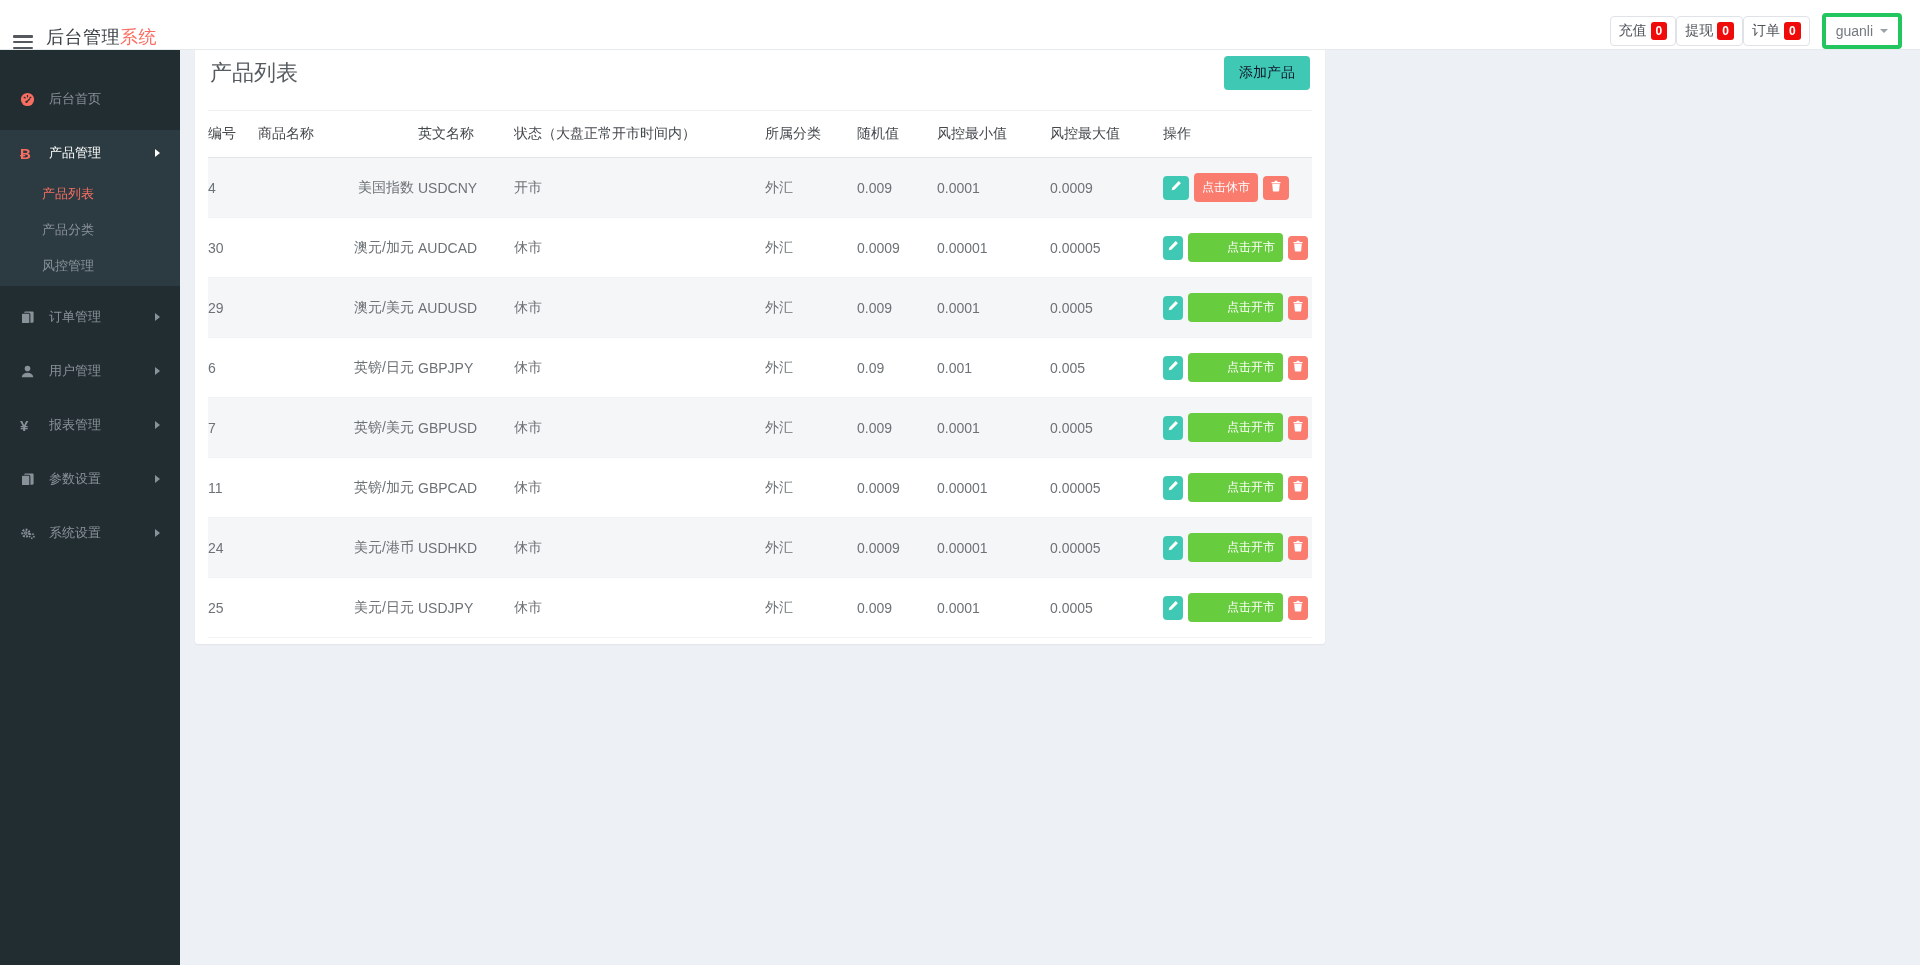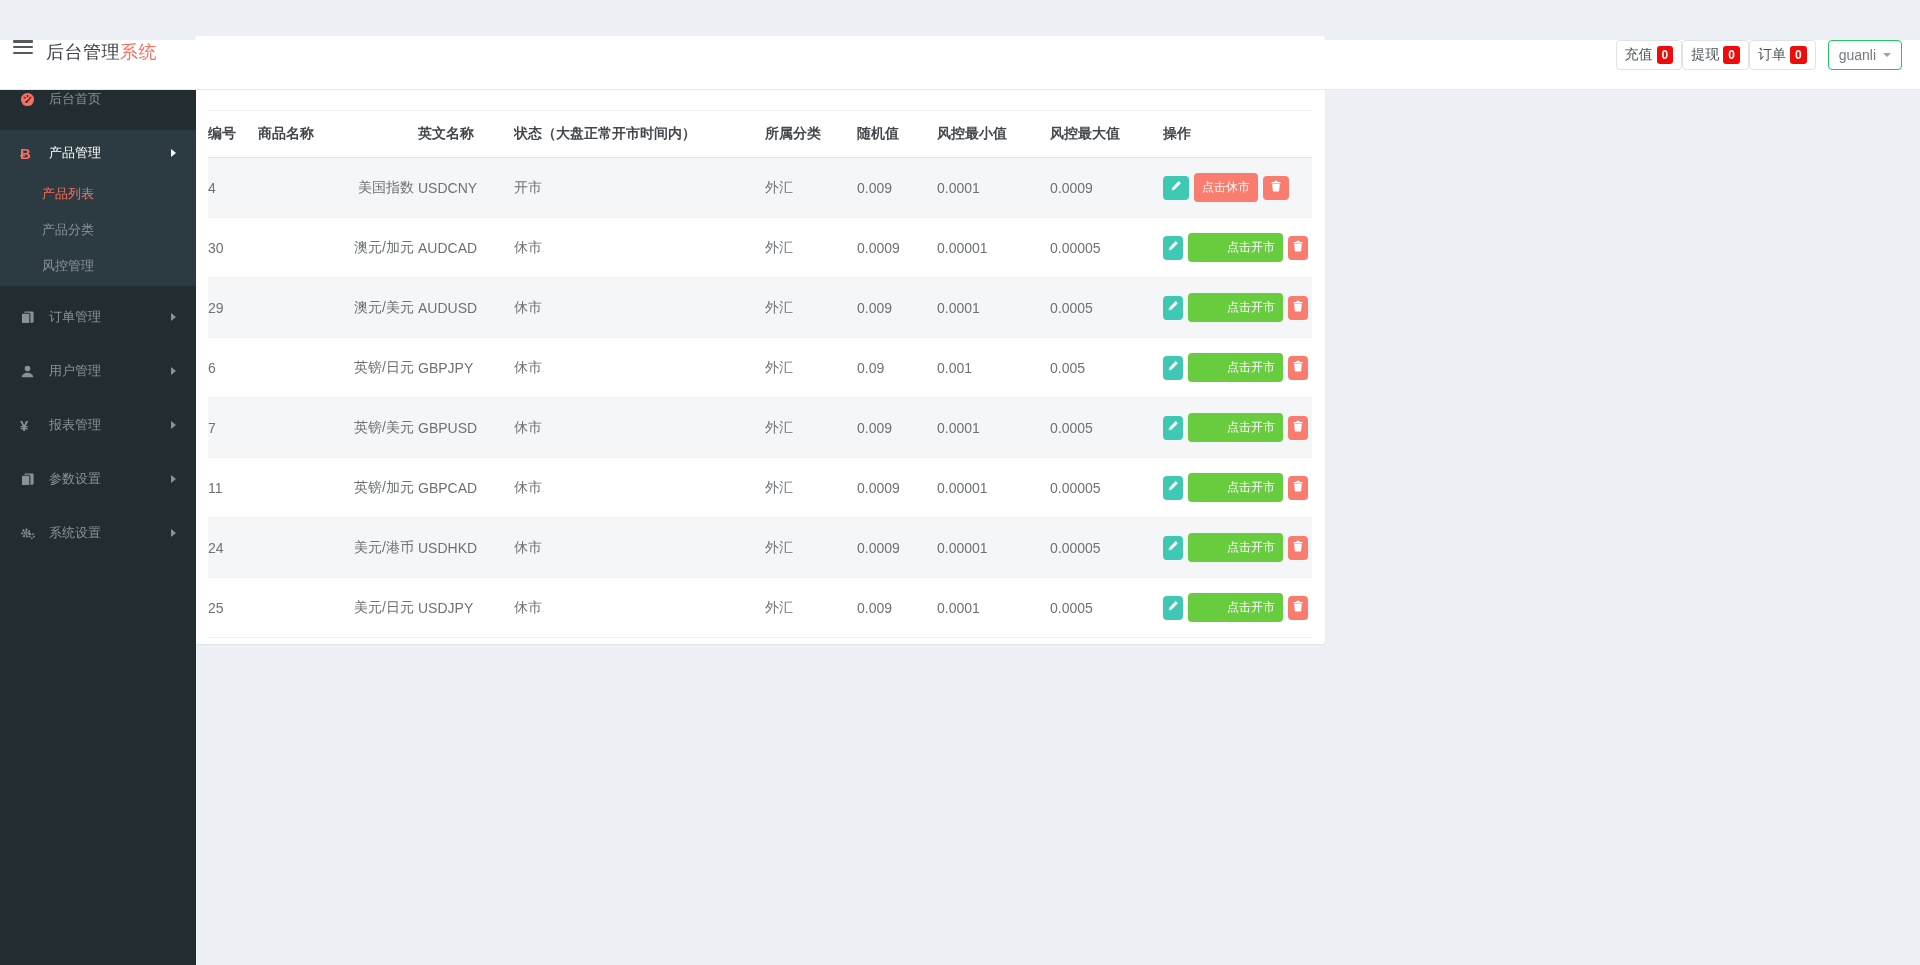--- a/index.html
+++ b/index.html
@@ -5,38 +5,38 @@
   :root{
     --accent:#fa6e62; --teal:#3fc9b4; --green:#68cd3e; --salmon:#f97c6e; --badge:#f00b0b;
     --side-bg:#222d32; --side-open:#2c3b41; --side-text:#8a9299;
   }
   *{margin:0;padding:0;box-sizing:border-box;}
   html,body{width:1920px;height:965px;overflow:hidden;}
   body{font-family:"Liberation Sans","DejaVu Sans",sans-serif;background:#edf0f5;}
 
   
   .app-header{position:fixed;top:0;left:0;width:1920px;height:50px;background:#fff;
-    border-bottom:1px solid #e7eaed;display:flex;align-items:flex-start;z-index:20;margin-top:40px;}
+    border-bottom:1px solid #e7eaed;display:flex;align-items:flex-end;z-index:20;}
   .hamburger{width:20px;height:14px;margin-left:13px;display:flex;flex-direction:column;
     justify-content:space-between;cursor:pointer;}
   .hamburger i{display:block;height:2.5px;background:#55595e;border-radius:1px;}
   .brand{margin-left:13px;font-size:18px;font-weight:500;color:#393e44;letter-spacing:.5px;}
   .brand .accent{color:var(--accent);}
   .header-right{margin-left:auto;margin-right:18px;display:flex;align-items:center;gap:12px;}
   .stat-box{display:flex;align-items:center;gap:4px;border:1px solid #dfe3e7;border-radius:4px;
     background:#fff;padding:5px 8px;font-size:14px;color:#4e5358;cursor:pointer;}
   .badge{background:var(--badge);color:#fff;font-size:12px;font-weight:bold;line-height:1;
     padding:3px 5px;border-radius:3px;min-width:8px;text-align:center;}
-  .user-box{display:flex;align-items:center;gap:7px;border:1px solid #22c55e;border-radius:4px;
+  .user-box{display:flex;align-items:center;gap:7px;border:4px solid #22c55e;border-radius:4px;
     background:#fff;padding:6px 10px;font-size:14px;color:#747a80;cursor:pointer;}
   .caret{width:0;height:0;border-left:4px solid transparent;border-right:4px solid transparent;
     border-top:4px solid #9aa1a7;}
 
   
-  .sidebar{position:fixed;top:50px;left:0;width:196px;height:915px;background:var(--side-bg);
+  .sidebar{position:fixed;top:50px;left:0;width:180px;height:915px;background:var(--side-bg);
     padding-top:26px;z-index:10;}
   .side-item{height:46px;display:flex;align-items:center;padding:0 20px;margin-bottom:8px;
     color:var(--side-text);font-size:13px;cursor:pointer;}
   .side-item .icon{width:24px;display:flex;align-items:center;color:var(--side-text);}
   .side-item .icon svg{width:15px;height:15px;}
   .side-item .label{margin-left:5px;white-space:nowrap;}
   .side-item .tri{margin-left:auto;width:0;height:0;border-top:4px solid transparent;
     border-bottom:4px solid transparent;border-left:5px solid var(--side-text);}
   .icon.red{color:var(--accent);}
   .glyph-icon{font-size:15px;font-weight:bold;line-height:1;}
@@ -53,21 +53,21 @@
     padding:0 13px 6px 13px;}
   .card-head{display:flex;justify-content:space-between;align-items:center;padding:20px 2px;
     border-bottom:1px solid #eef0f2;}
   .card-head h1{font-size:22px;font-weight:400;color:#565b60;line-height:28px;}
   .add-btn{background:var(--teal);color:#0f172a;border:none;border-radius:4px;font-size:14px;
     padding:8px 15px;cursor:pointer;font-family:inherit;}
 
   table{width:100%;border-collapse:collapse;table-layout:fixed;}
   col.c1{width:50px}col.c2{width:160px}col.c3{width:96px}col.c4{width:251px}col.c5{width:92px}
   col.c6{width:80px}col.c7{width:113px}col.c8{width:113px}col.c9{width:149px}
-  th{text-align:left;font-size:14px;font-weight:bold;color:#44484d;padding:14px 4px 14px 0;
+  th{text-align:left;font-size:14px;font-weight:normal;color:#44484d;padding:14px 4px 14px 0;
     border-bottom:1px solid #e3e5e8;white-space:nowrap;overflow:hidden;}
   td{font-size:14px;color:#6d7276;padding:15px 4px 15px 0;border-bottom:1px solid #f1f2f4;
     white-space:nowrap;overflow:hidden;}
   tbody tr:nth-child(odd){background:#f5f6f7;}
   td.center{text-align:right;}
   .actions{display:flex;align-items:center;gap:5px;}
   .btn-sq{width:26px;height:24px;border:none;border-radius:4px;display:flex;align-items:center;
     justify-content:center;cursor:pointer;}
   .btn-sq svg{width:12px;height:12px;}
   .btn-edit{background:var(--teal);}

